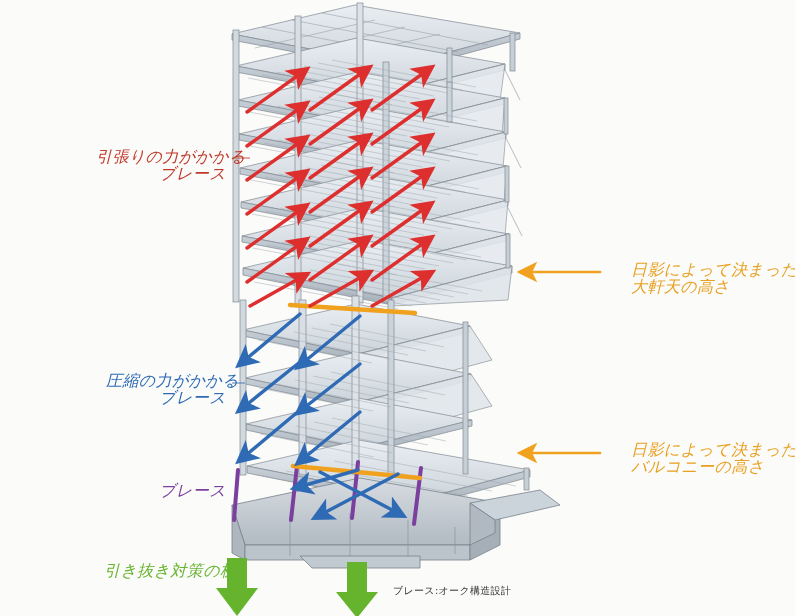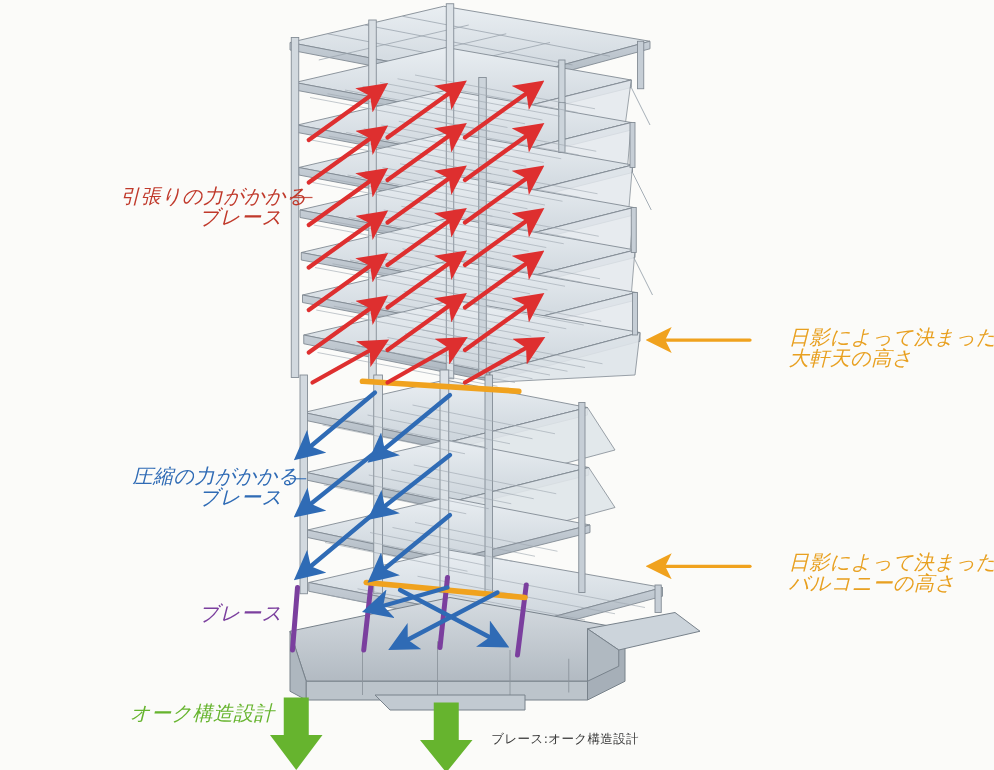--- a/index.html
+++ b/index.html
@@ -327,21 +327,21 @@
   </svg>
 
   <div class="lbl lbl-red" style="left:96px;top:148px;width:130px;">引張りの力がかかる
 ブレース</div>
 
   <div class="lbl lbl-blue" style="left:106px;top:372px;width:120px;">圧縮の力がかかる
 ブレース</div>
 
   <div class="lbl lbl-purple" style="left:140px;top:482px;width:86px;">ブレース</div>
 
-  <div class="lbl lbl-green" style="left:104px;top:562px;width:110px;">オーク構造設計</div>
+  <div class="lbl lbl-green" style="left:104px;top:562px;width:110px;">引き抜き対策の杭</div>
 
   <div class="lbl lbl-orange" style="left:607px;top:261px;width:160px;">日影によって決まった
 大軒天の高さ</div>
 
   <div class="lbl lbl-orange" style="left:607px;top:441px;width:160px;">日影によって決まった
 バルコニーの高さ</div>
 
   <div class="credit" style="left:393px;top:584px;">ブレース:オーク構造設計</div>
 
 </div>

